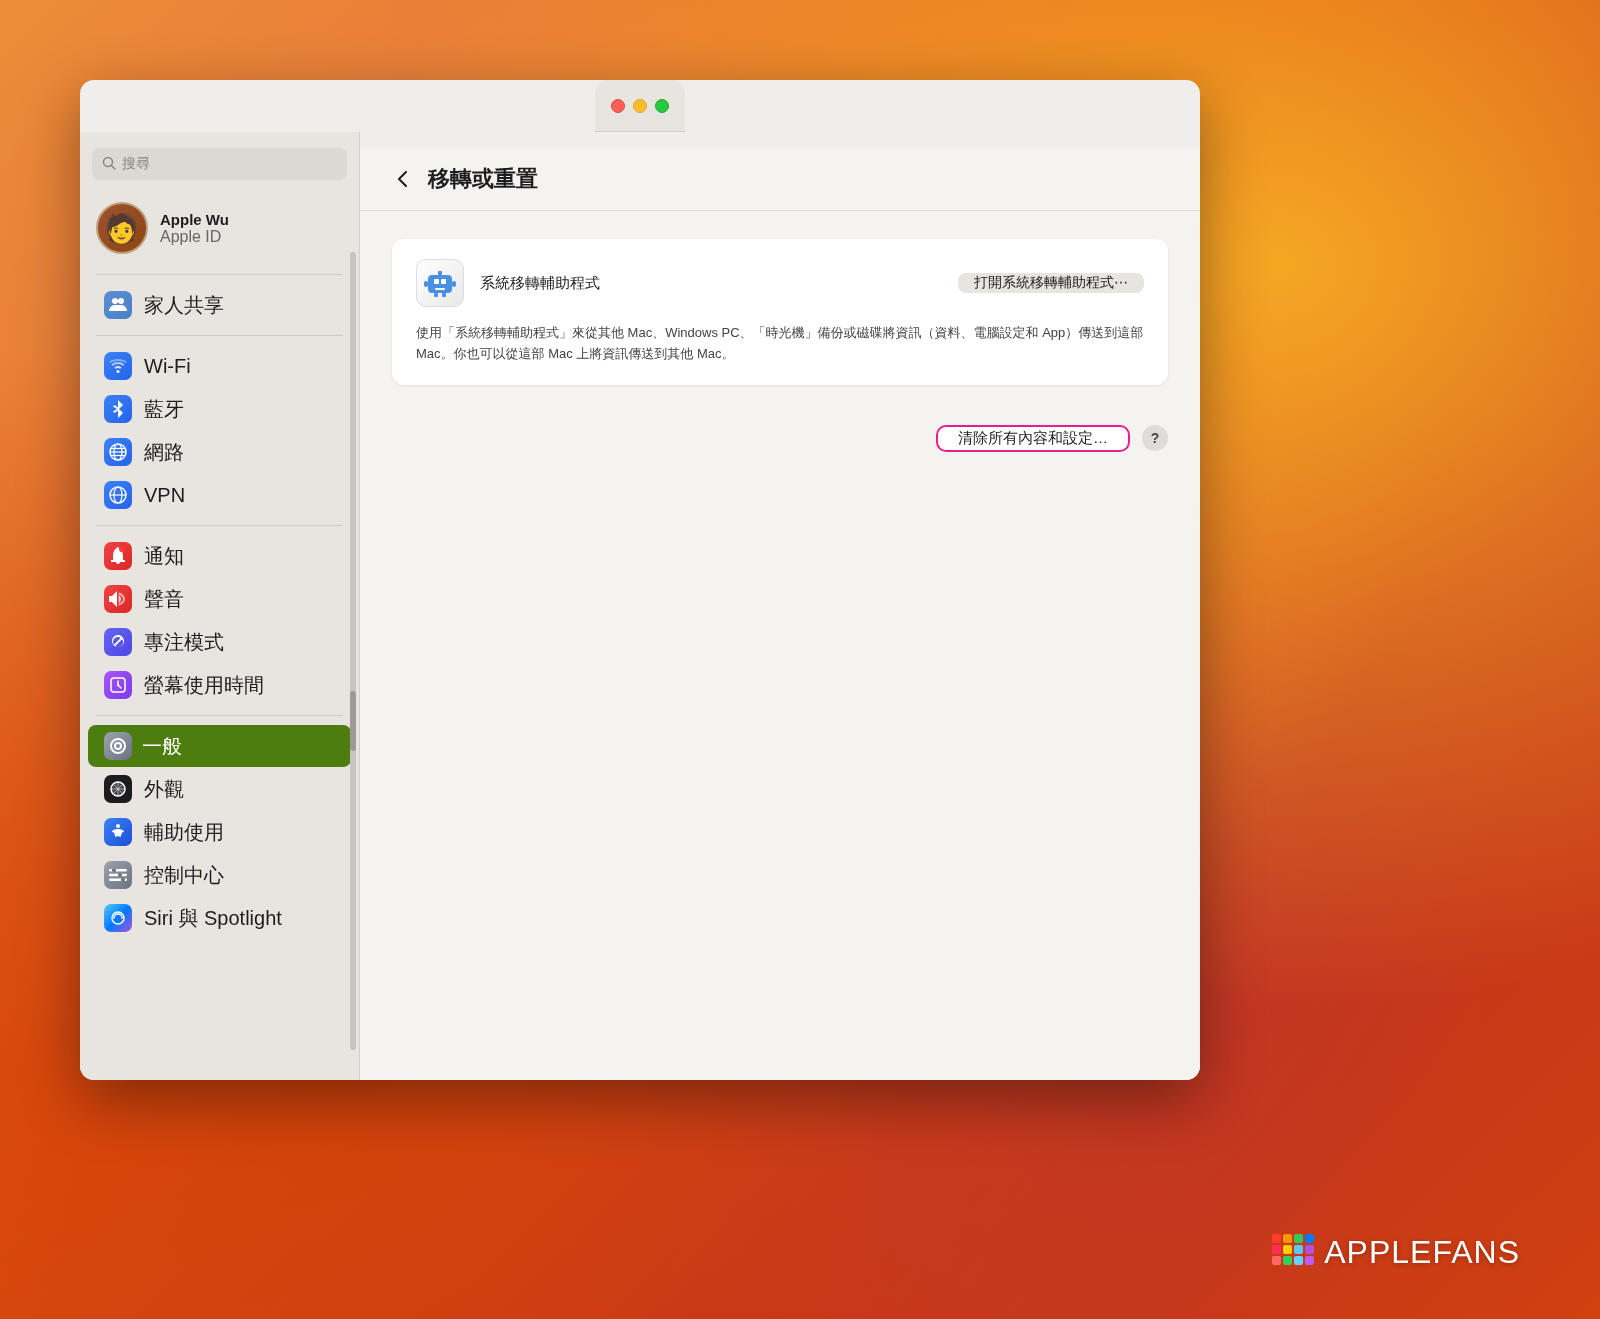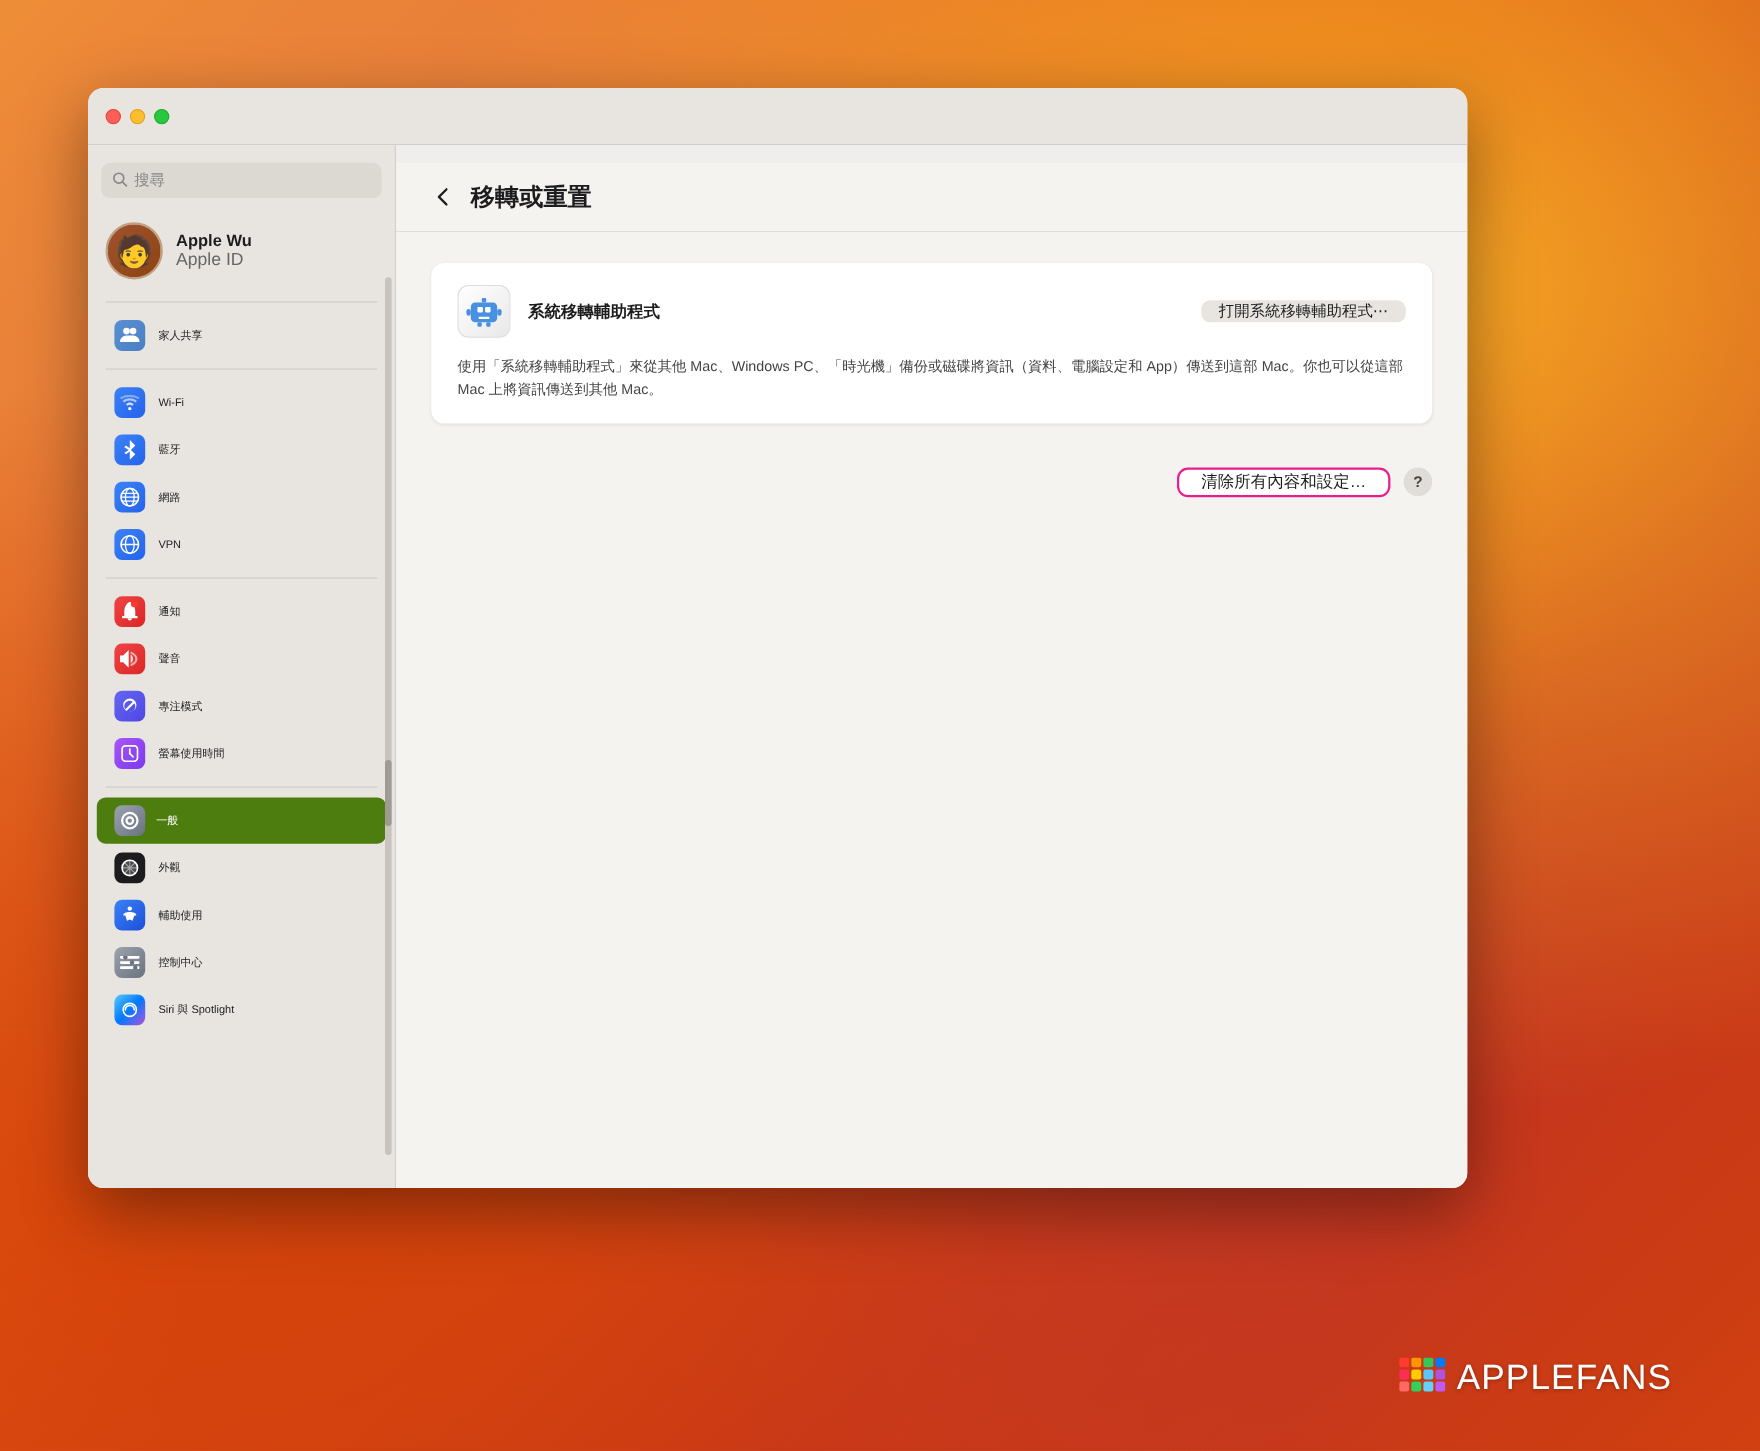--- a/index.html
+++ b/index.html
@@ -23,28 +23,29 @@
         radial-gradient(ellipse at 60% 70%, #c0392b 0%, transparent 40%),
         radial-gradient(ellipse at 30% 30%, #e8874a 0%, transparent 60%),
         linear-gradient(135deg, #f09030 0%, #e05010 40%, #c03020 70%, #d04010 100%);
     }
 
     
     .window {
       position: absolute;
       top: 80px;
       left: 80px;
-      width: 1254px;
+      width: 1120px;
       height: 1000px;
       background: #f0eeec;
       border-radius: 14px;
       box-shadow: 0 20px 60px rgba(0,0,0,0.4);
       display: flex;
       flex-direction: column;
       overflow: hidden;
+      align-items: center;
     }
 
     
     .titlebar {
       height: 52px;
       background: #e8e5e0;
       border-radius: 14px 14px 0 0;
       display: flex;
       align-items: center;
       padding: 0 16px;
@@ -185,21 +186,21 @@
       height: 28px;
       border-radius: 7px;
       display: flex;
       align-items: center;
       justify-content: center;
       font-size: 16px;
       flex-shrink: 0;
     }
 
     .item-label {
-      font-size: 10px;
+      font-size: 20px;
       color: #1d1d1f;
     }
 
     .icon-family { background: linear-gradient(135deg, #5a8fd4, #4a7fc4); }
     .icon-wifi { background: linear-gradient(135deg, #3b82f6, #2563eb); }
     .icon-bluetooth { background: linear-gradient(135deg, #3b82f6, #2563eb); }
     .icon-network { background: linear-gradient(135deg, #3b82f6, #2563eb); }
     .icon-vpn { background: linear-gradient(135deg, #3b82f6, #2563eb); }
     .icon-notification { background: linear-gradient(135deg, #ef4444, #dc2626); }
     .icon-sound { background: linear-gradient(135deg, #ef4444, #dc2626); }
@@ -281,21 +282,21 @@
       background: linear-gradient(135deg, #fff 0%, #e8e8e8 100%);
       border: 1px solid #ddd;
       display: flex;
       align-items: center;
       justify-content: center;
       font-size: 28px;
     }
 
     .card-title {
       font-size: 15px;
-      font-weight: 700;
+      font-weight: 400;
       color: #1d1d1f;
     }
 
     .btn-open {
       background: #e8e5e0;
       border: none;
       border-radius: 8px;
       padding: 1px 16px;
       font-size: 14px;
       color: #1d1d1f;

